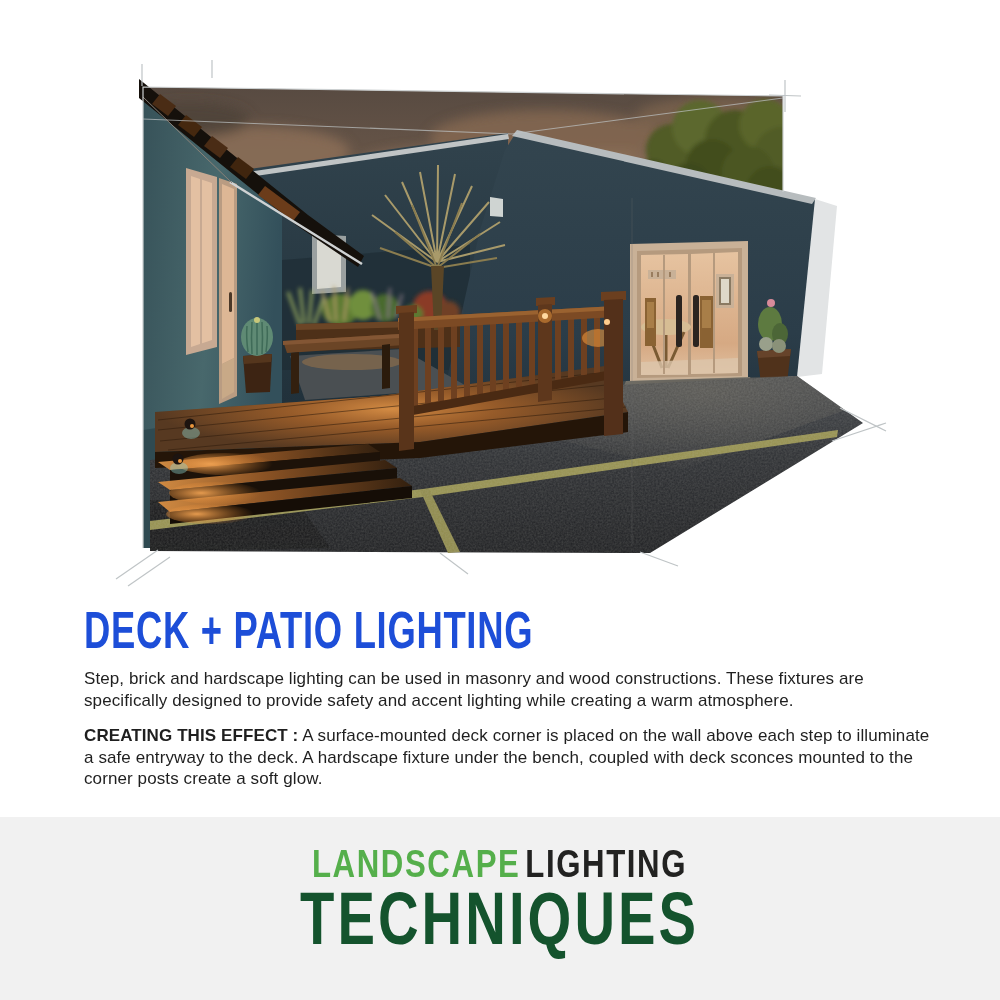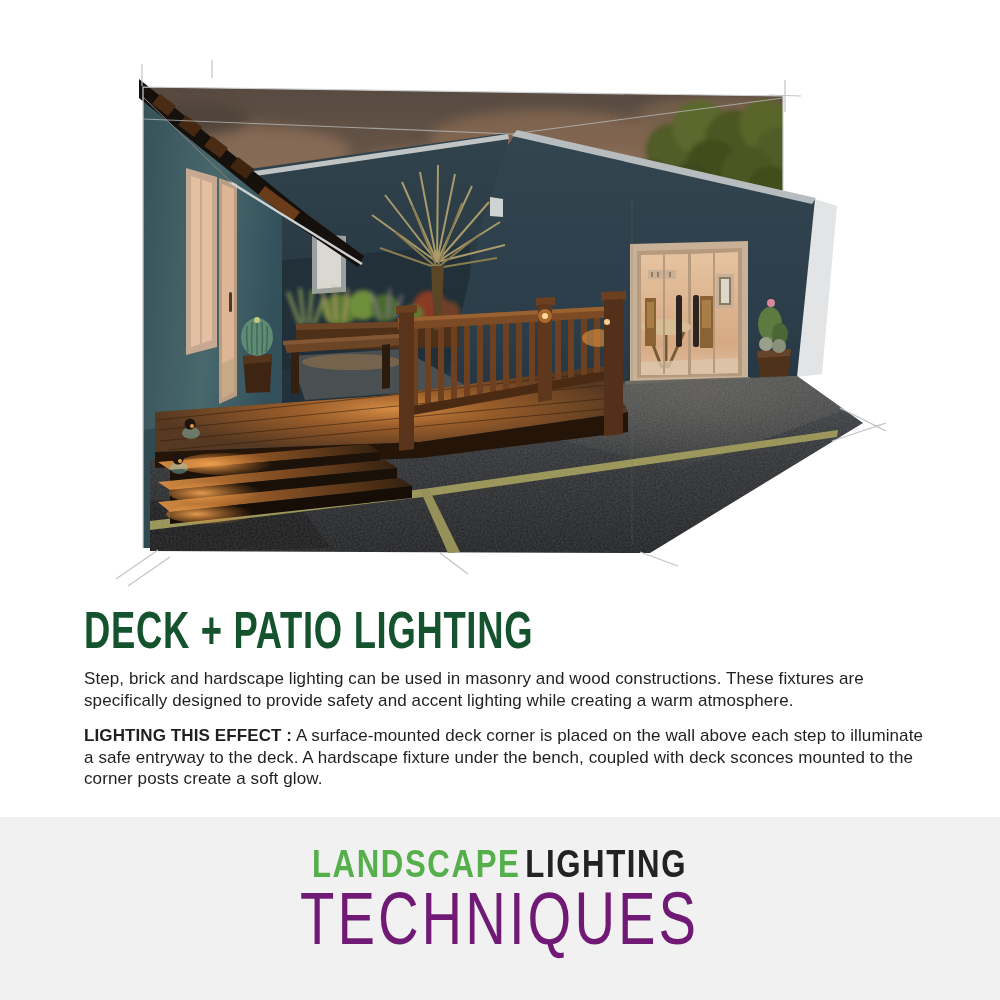--- a/index.html
+++ b/index.html
@@ -1,32 +1,32 @@
 <!DOCTYPE html>
 <html><head>
 <meta charset="utf-8">
 <style>
   html,body{margin:0;padding:0;background:#ffffff;}
   body{width:1000px;height:1000px;position:relative;overflow:hidden;
        font-family:"Liberation Sans", sans-serif;}
   .hero{position:absolute;left:0;top:0;width:1000px;height:1000px;}
   .copy{position:absolute;left:84px;top:606px;width:852px;color:#1f1f1f;}
-  .copy h1{margin:0 0 14px 0;color:#14532d;font-size:52px;line-height:48px;
+  .copy h1{margin:0 0 14px 0;color:#1d4ed8;font-size:52px;line-height:48px;
            font-weight:700;letter-spacing:1px;white-space:nowrap;}
   .condense{display:inline-block;transform:scaleX(0.70);transform-origin:0 50%;}
   .copy p{margin:0 0 14px 0;font-size:17px;line-height:21.5px;letter-spacing:0.1px;}
   .copy .lbl{font-weight:700;}
   .footer{position:absolute;left:0;top:817px;width:1000px;height:198px;
           background:#f1f1f1;text-align:center;}
   .brandline1{margin-top:27px;font-size:39px;font-weight:700;letter-spacing:2px;
               line-height:40px;white-space:nowrap;}
   .brandline1 .cc{display:inline-block;transform:scaleX(0.80);transform-origin:50% 50%;}
   .brandline1 .green{color:#55af4b;}
   .brandline1 .dark{color:#222221;margin-left:6px;}
-  .brandline2{font-size:74px;font-weight:400;letter-spacing:4px;color:#701a75;
+  .brandline2{font-size:74px;font-weight:700;letter-spacing:4px;color:#14532d;
               line-height:66px;margin-top:2px;white-space:nowrap;}
   .brandline2 .cc{display:inline-block;transform:scaleX(0.76);transform-origin:50% 50%;}
 </style>
 </head>
 <body>
 
 <svg class="hero" viewBox="0 0 1000 1000" aria-hidden="true">
   <defs>
     <clipPath id="skyClip">
         <polygon points="143,87 783,96 783,275 143,262"></polygon>
@@ -326,19 +326,19 @@
     <line x1="440" y1="553" x2="468" y2="574"></line>
     <line x1="640" y1="552" x2="678" y2="566"></line>
     <line x1="840" y1="408" x2="886" y2="431"></line>
     <line x1="832" y1="441" x2="886" y2="423"></line>
   </g>
 </svg>
 
 <section class="copy">
   <h1><span class="condense">DECK + PATIO LIGHTING</span></h1>
   <p>Step, brick and hardscape lighting can be used in masonry and wood constructions. These fixtures are specifically designed to provide safety and accent lighting while creating a warm atmosphere.</p>
-  <p><span class="lbl">LIGHTING THIS EFFECT :</span> <span>A surface-mounted deck corner is placed on the wall above each step to illuminate a safe entryway to the deck. A hardscape fixture under the bench, coupled with deck sconces mounted to the corner posts create a soft glow.</span></p>
+  <p><span class="lbl">CREATING THIS EFFECT :</span> <span>A surface-mounted deck corner is placed on the wall above each step to illuminate a safe entryway to the deck. A hardscape fixture under the bench, coupled with deck sconces mounted to the corner posts create a soft glow.</span></p>
 </section>
 
 <footer class="footer">
   <div class="brandline1"><span class="cc"><span class="green">LANDSCAPE</span><span class="dark">LIGHTING</span></span></div>
   <div class="brandline2"><span class="cc">TECHNIQUES</span></div>
 </footer>
 
 </body></html>

